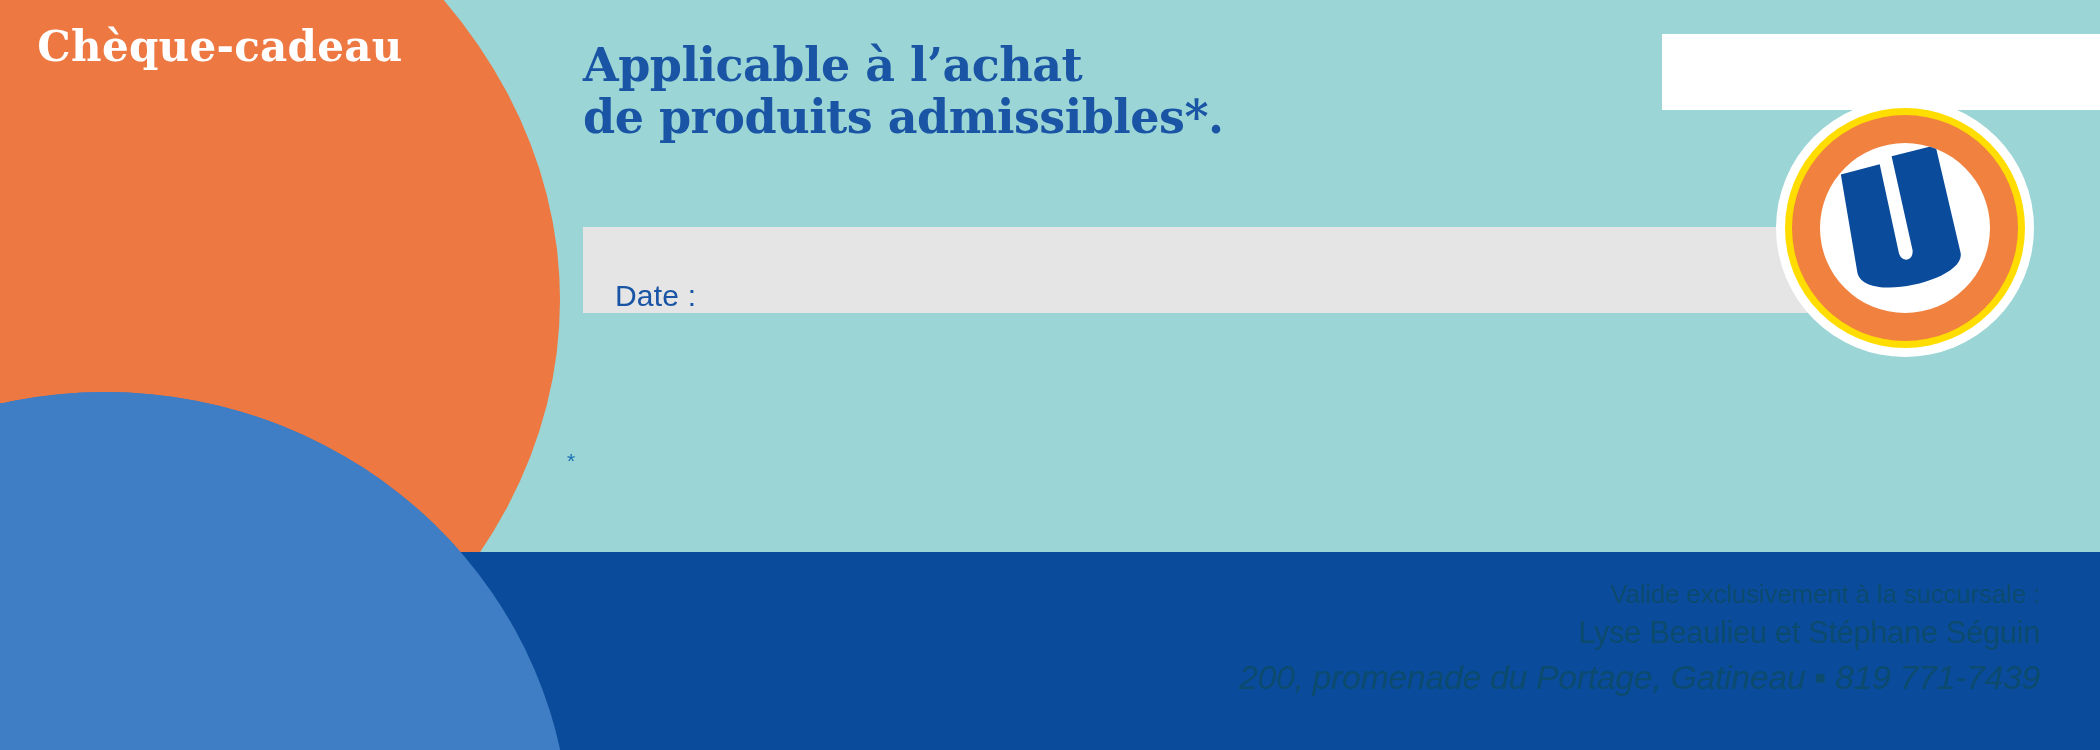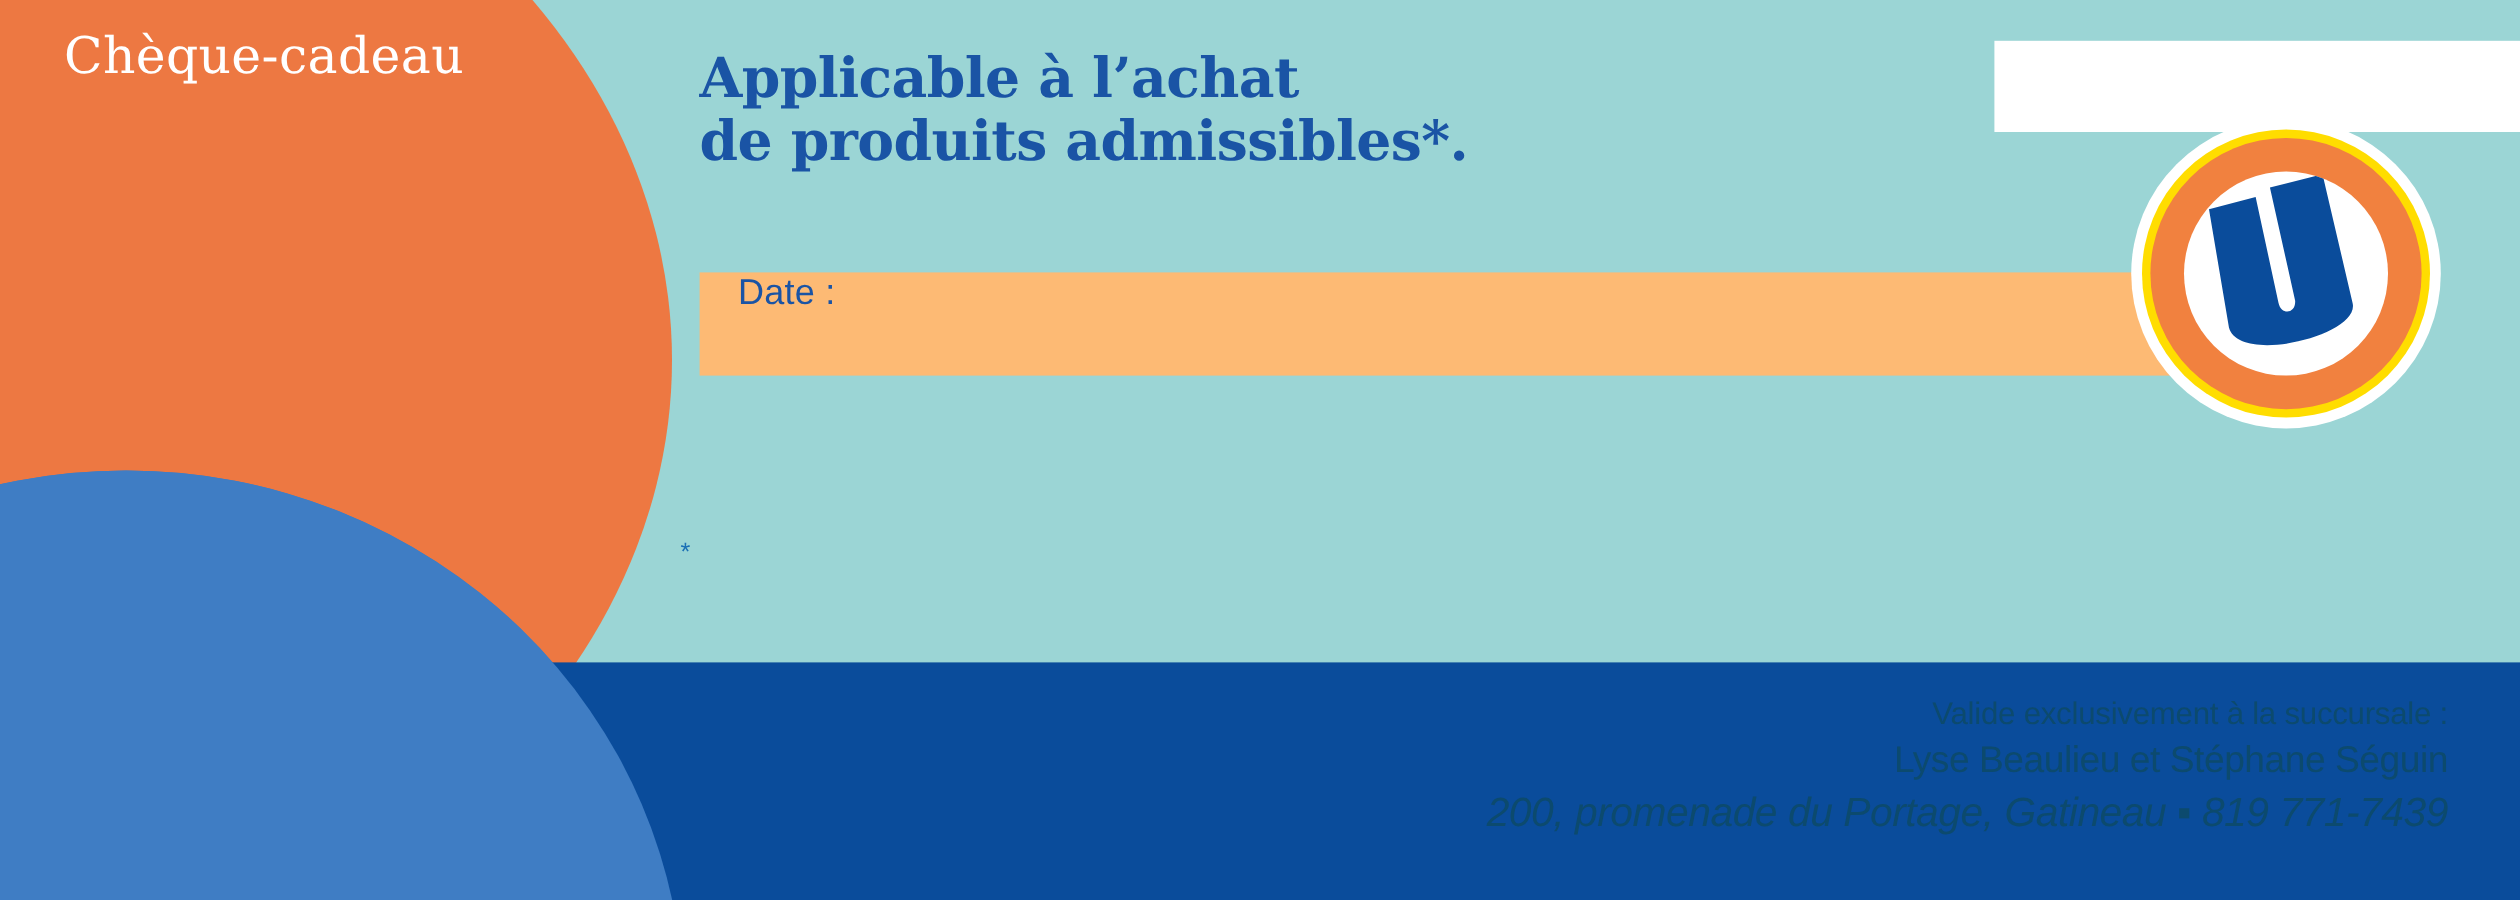--- a/index.html
+++ b/index.html
@@ -64,21 +64,21 @@
     top: 0;
     width: 420px;
     height: 420px;
     z-index: 6;
     text-align: center;
     color: #ffffff;
   }
   .voucher-kicker {
     font-family: "DejaVu Serif", "Liberation Serif", serif;
     font-size: 42px;
-    font-weight: 400;
+    font-weight: 700;
     letter-spacing: 0.3px;
     margin-top: 26px;
     line-height: 1;
     white-space: nowrap;
     margin-left: 20px;
   }
   .amount-row {
     margin-top: 2px;
     line-height: 1;
     white-space: nowrap;
@@ -116,23 +116,23 @@
     letter-spacing: -0.5px;
     margin: 40px 0 0 0;
     white-space: pre-line;
   }
 
   .field {
     position: absolute;
     left: 0;
     width: 1365px;
     height: 86px;
-    background: #fdba74;
+    background: #e5e5e5;
     display: flex;
-    align-items: flex-start;
+    align-items: flex-end;
   }
   .field-date { top: 227px; }
   .field-signature { top: 330px; }
   .field-label {
     font-family: "Liberation Sans", sans-serif;
     font-size: 30px;
     font-weight: 400;
     color: #1A54A5;
     margin-left: 32px;
     letter-spacing: 0.2px;

